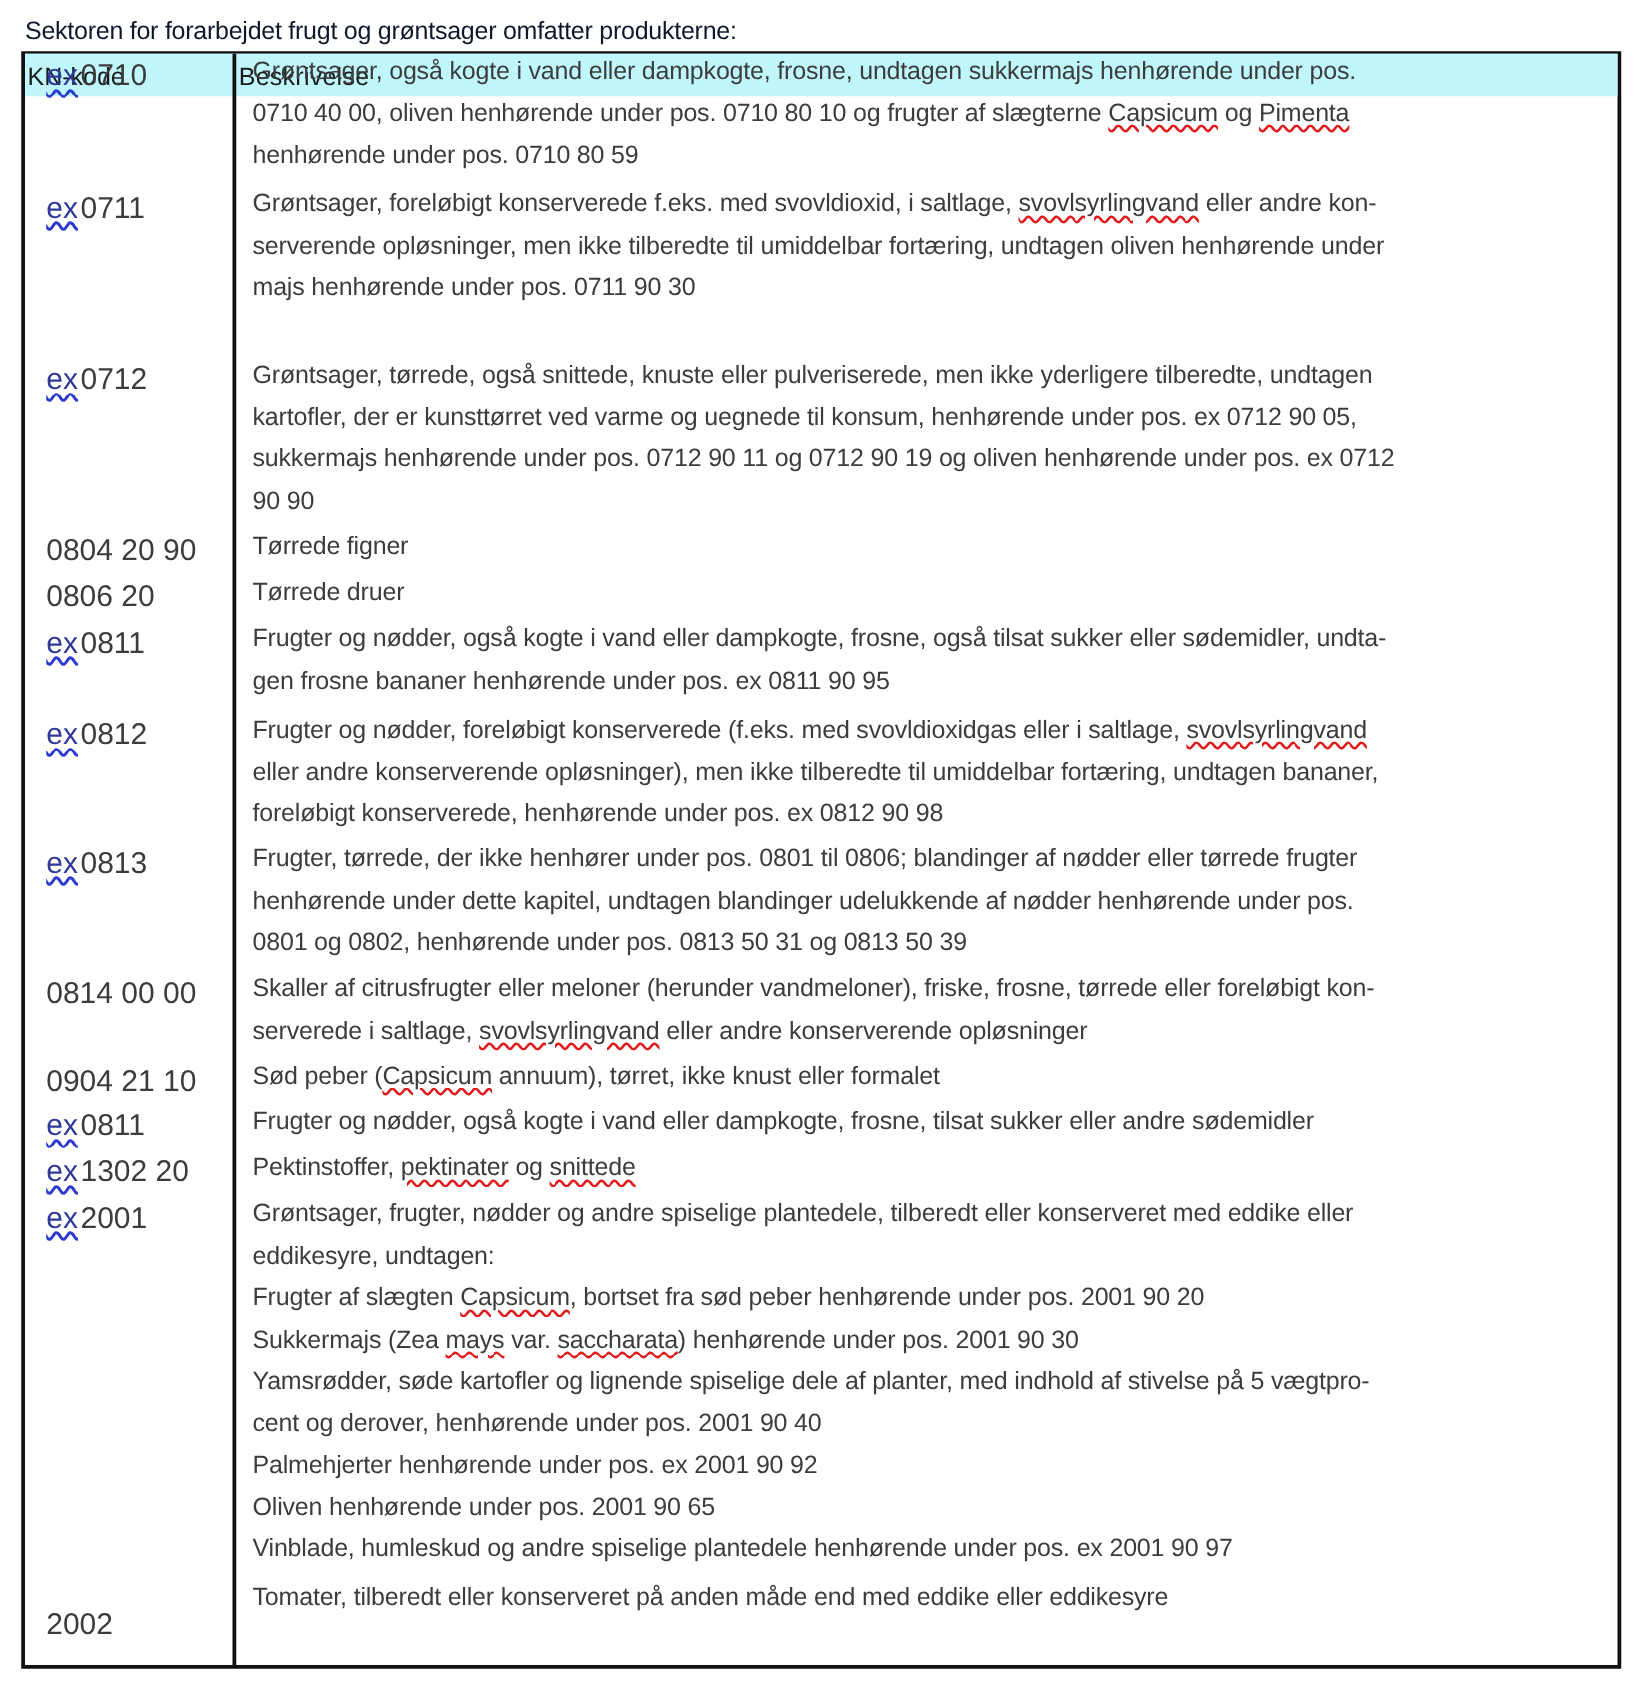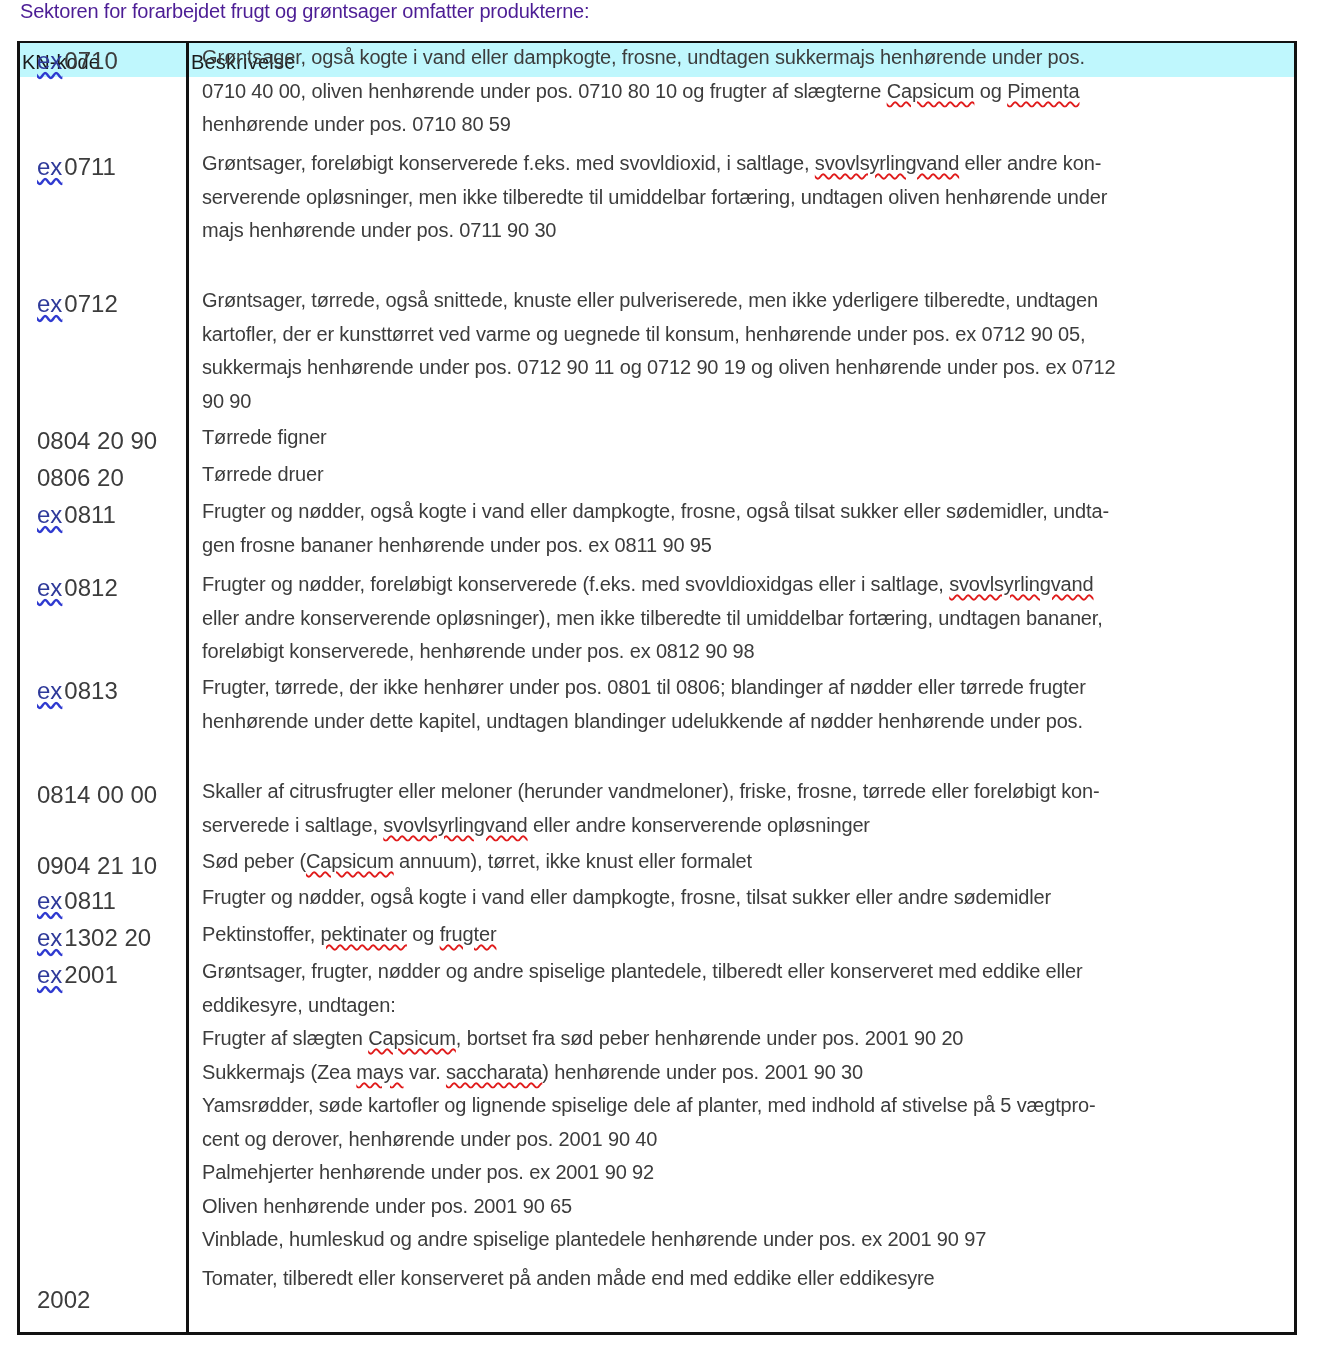--- a/index.html
+++ b/index.html
@@ -1,22 +1,22 @@
 <!DOCTYPE html>
 <html><head>
 <meta charset="utf-8">
 <style>
   html, body { margin: 0; padding: 0; background: #ffffff; }
   body {
     width: 1320px; height: 1357px; position: relative; overflow: hidden;
     font-family: "Liberation Sans", sans-serif; color: #3a3a3a;
   }
   .intro {
-    position: absolute; left: 20px; top: 0;
-    font-size: 20px; letter-spacing: -0.2px; color: #4c1d95;
+    position: absolute; left: 20px; top: 14px;
+    font-size: 20px; letter-spacing: -0.2px; color: #0f172a;
   }
   .tbl {
     position: absolute; left: 17px; top: 41px; width: 1280px; height: 1294px;
     box-sizing: border-box; border: 3px solid #111; border-top-width: 2px;
   }
   .vline {
     position: absolute; left: 166px; top: 0; bottom: 0; width: 3px; background: #111;
   }
   .header {
     position: absolute; left: 0; right: 0; top: 0; height: 34px; background: #bff7fd;
@@ -101,20 +101,21 @@
           <span class="line">Frugter og nødder, foreløbigt konserverede (f.eks. med svovldioxidgas eller i saltlage, <span class="sp">svovlsyrlingvand</span></span>
           <span class="line">eller andre konserverende opløsninger), men ikke tilberedte til umiddelbar fortæring, undtagen bananer,</span>
           <span class="line">foreløbigt konserverede, henhørende under pos. ex 0812 90 98</span>
         </div>
       </div>
       <div class="row" style="top: 631px;">
         <div class="code" style="top: 3px;"><span class="ex">ex</span><span>0813</span></div>
         <div class="desc" style="top: -3px;">
           <span class="line">Frugter, tørrede, der ikke henhører under pos. 0801 til 0806; blandinger af nødder eller tørrede frugter</span>
           <span class="line">henhørende under dette kapitel, undtagen blandinger udelukkende af nødder henhørende under pos.</span>
+          <span class="line">0801 og 0802, henhørende under pos. 0813 50 31 og 0813 50 39</span>
         </div>
       </div>
       <div class="row" style="top: 735px;">
         <div class="code" style="top: 3px;"><span>0814 00 00</span></div>
         <div class="desc" style="top: -3px;">
           <span class="line">Skaller af citrusfrugter eller meloner (herunder vandmeloner), friske, frosne, tørrede eller foreløbigt kon-</span>
           <span class="line">serverede i saltlage, <span class="sp">svovlsyrlingvand</span> eller andre konserverende opløsninger</span>
         </div>
       </div>
       <div class="row" style="top: 805px;">
@@ -125,21 +126,21 @@
       </div>
       <div class="row" style="top: 841px;">
         <div class="code" style="top: 3px;"><span class="ex">ex</span><span>0811</span></div>
         <div class="desc" style="top: -3px;">
           <span class="line">Frugter og nødder, også kogte i vand eller dampkogte, frosne, tilsat sukker eller andre sødemidler</span>
         </div>
       </div>
       <div class="row" style="top: 878px;">
         <div class="code" style="top: 3px;"><span class="ex">ex</span><span>1302 20</span></div>
         <div class="desc" style="top: -3px;">
-          <span class="line">Pektinstoffer, <span class="sp">pektinater</span> og <span class="sp">frugter</span></span>
+          <span class="line">Pektinstoffer, <span class="sp">pektinater</span> og <span class="sp">snittede</span></span>
         </div>
       </div>
       <div class="row" style="top: 915px;">
         <div class="code" style="top: 3px;"><span class="ex">ex</span><span>2001</span></div>
         <div class="desc" style="top: -3px;">
           <span class="line">Grøntsager, frugter, nødder og andre spiselige plantedele, tilberedt eller konserveret med eddike eller</span>
           <span class="line">eddikesyre, undtagen:</span>
           <span class="line">Frugter af slægten <span class="sp">Capsicum</span>, bortset fra sød peber henhørende under pos. 2001 90 20</span>
           <span class="line">Sukkermajs (Zea <span class="sp">mays</span> var. <span class="sp">saccharata</span>) henhørende under pos. 2001 90 30</span>
           <span class="line">Yamsrødder, søde kartofler og lignende spiselige dele af planter, med indhold af stivelse på 5 vægtpro-</span>

